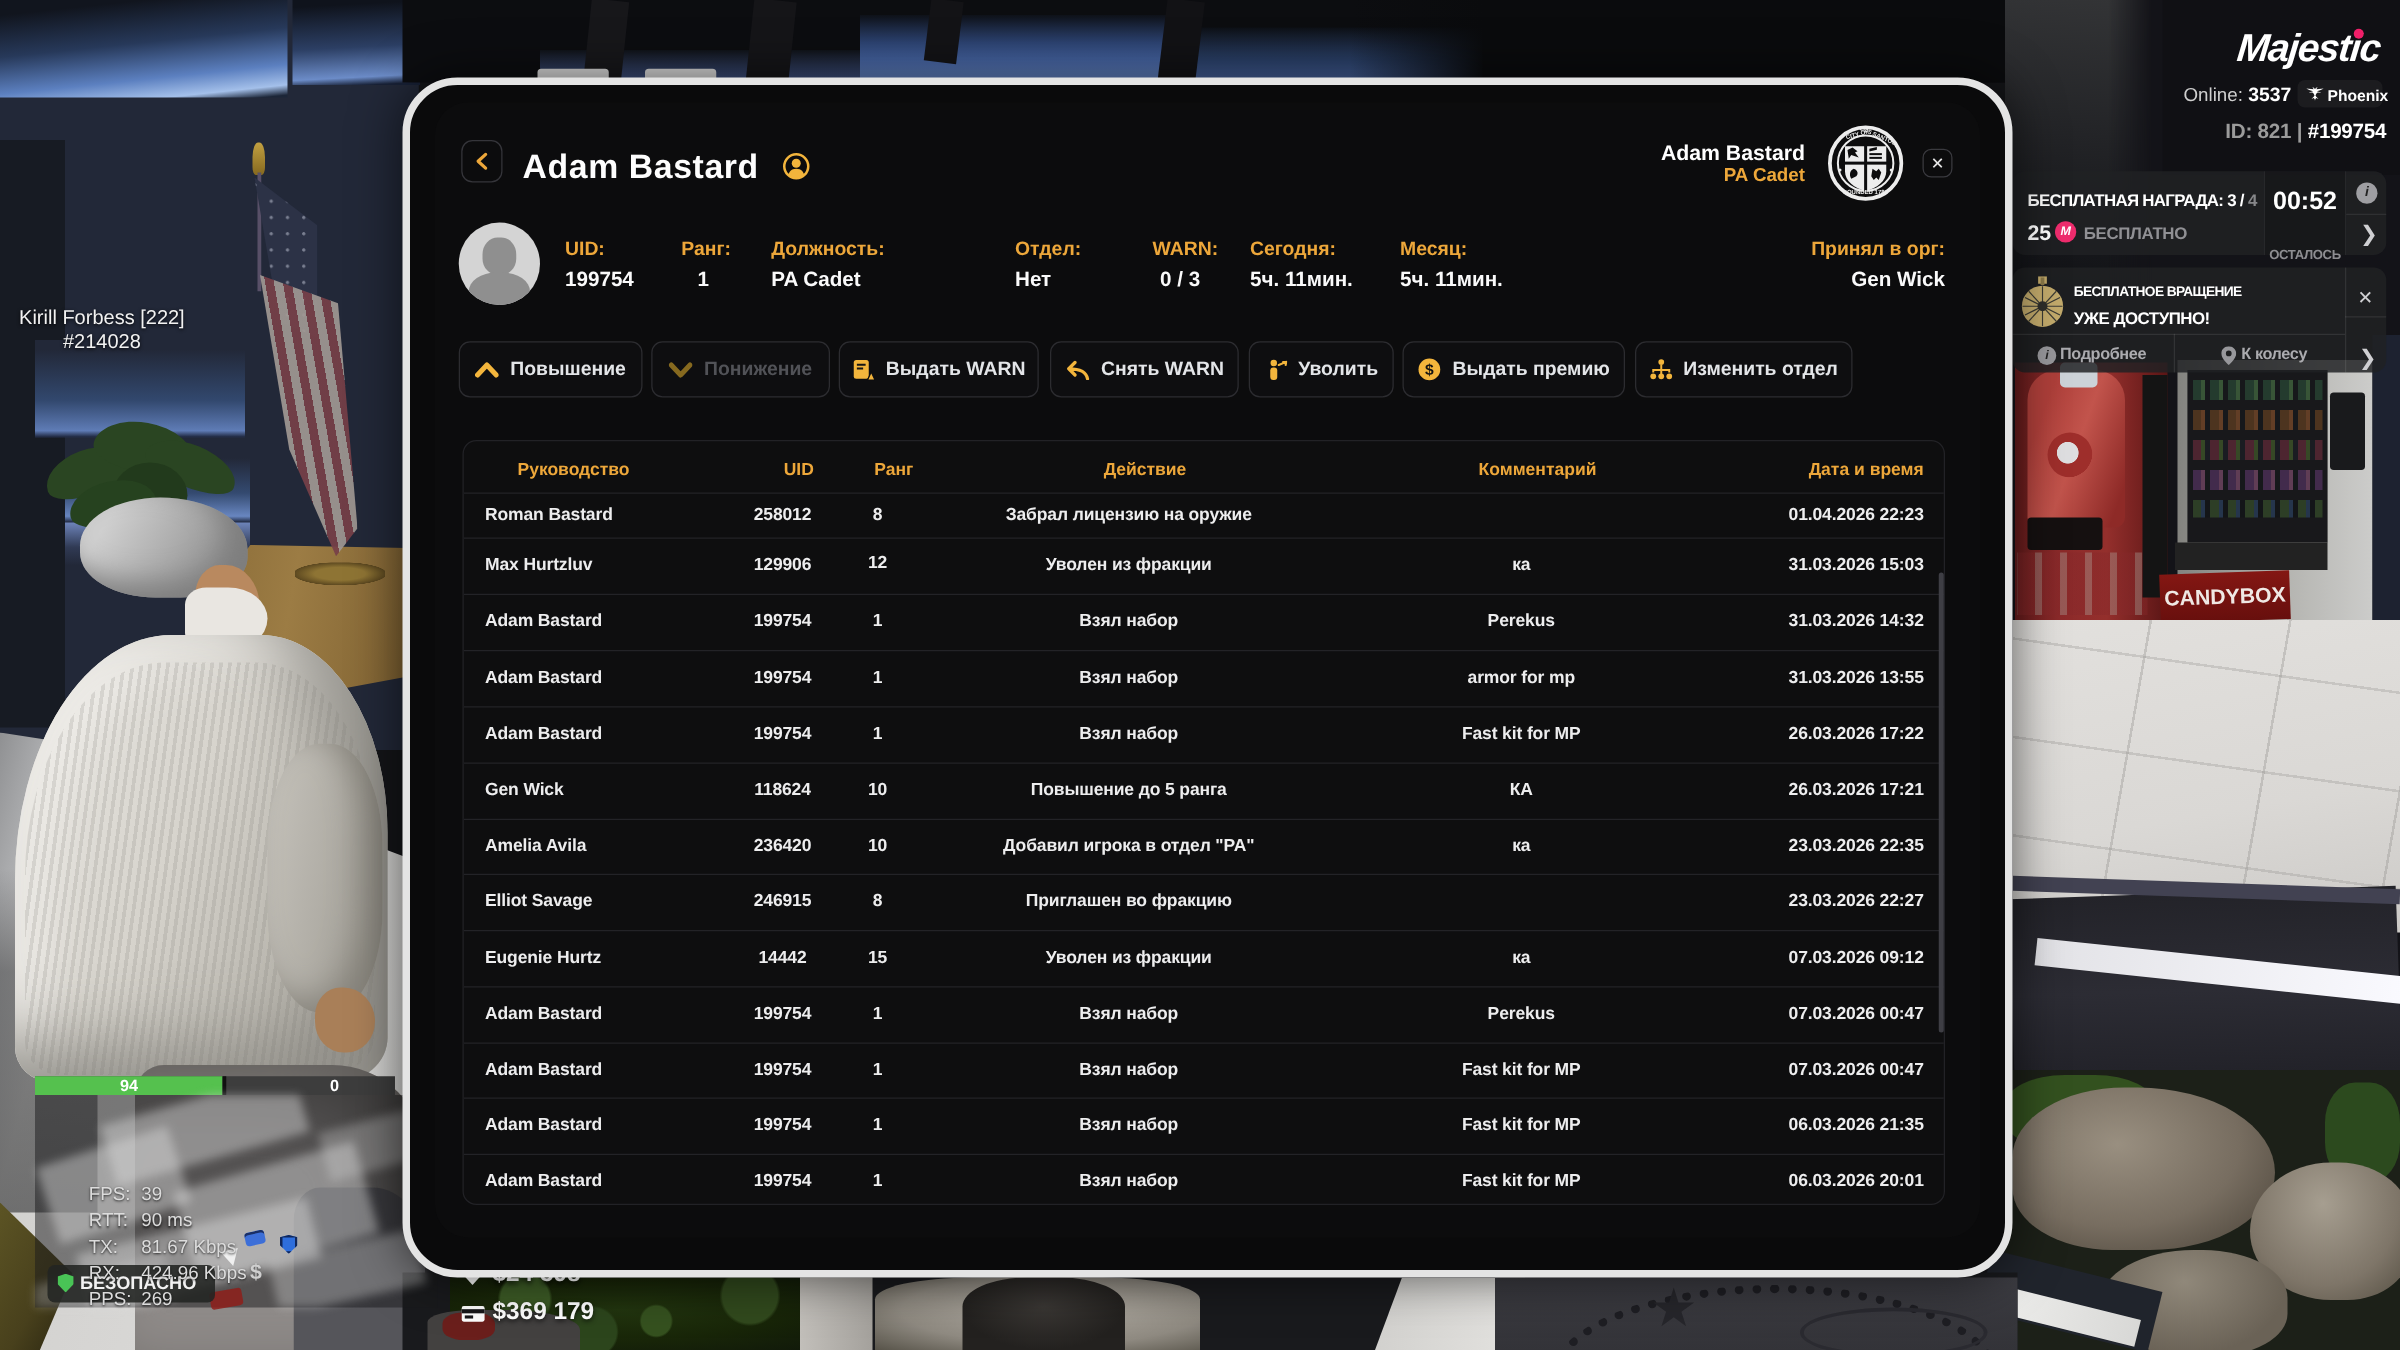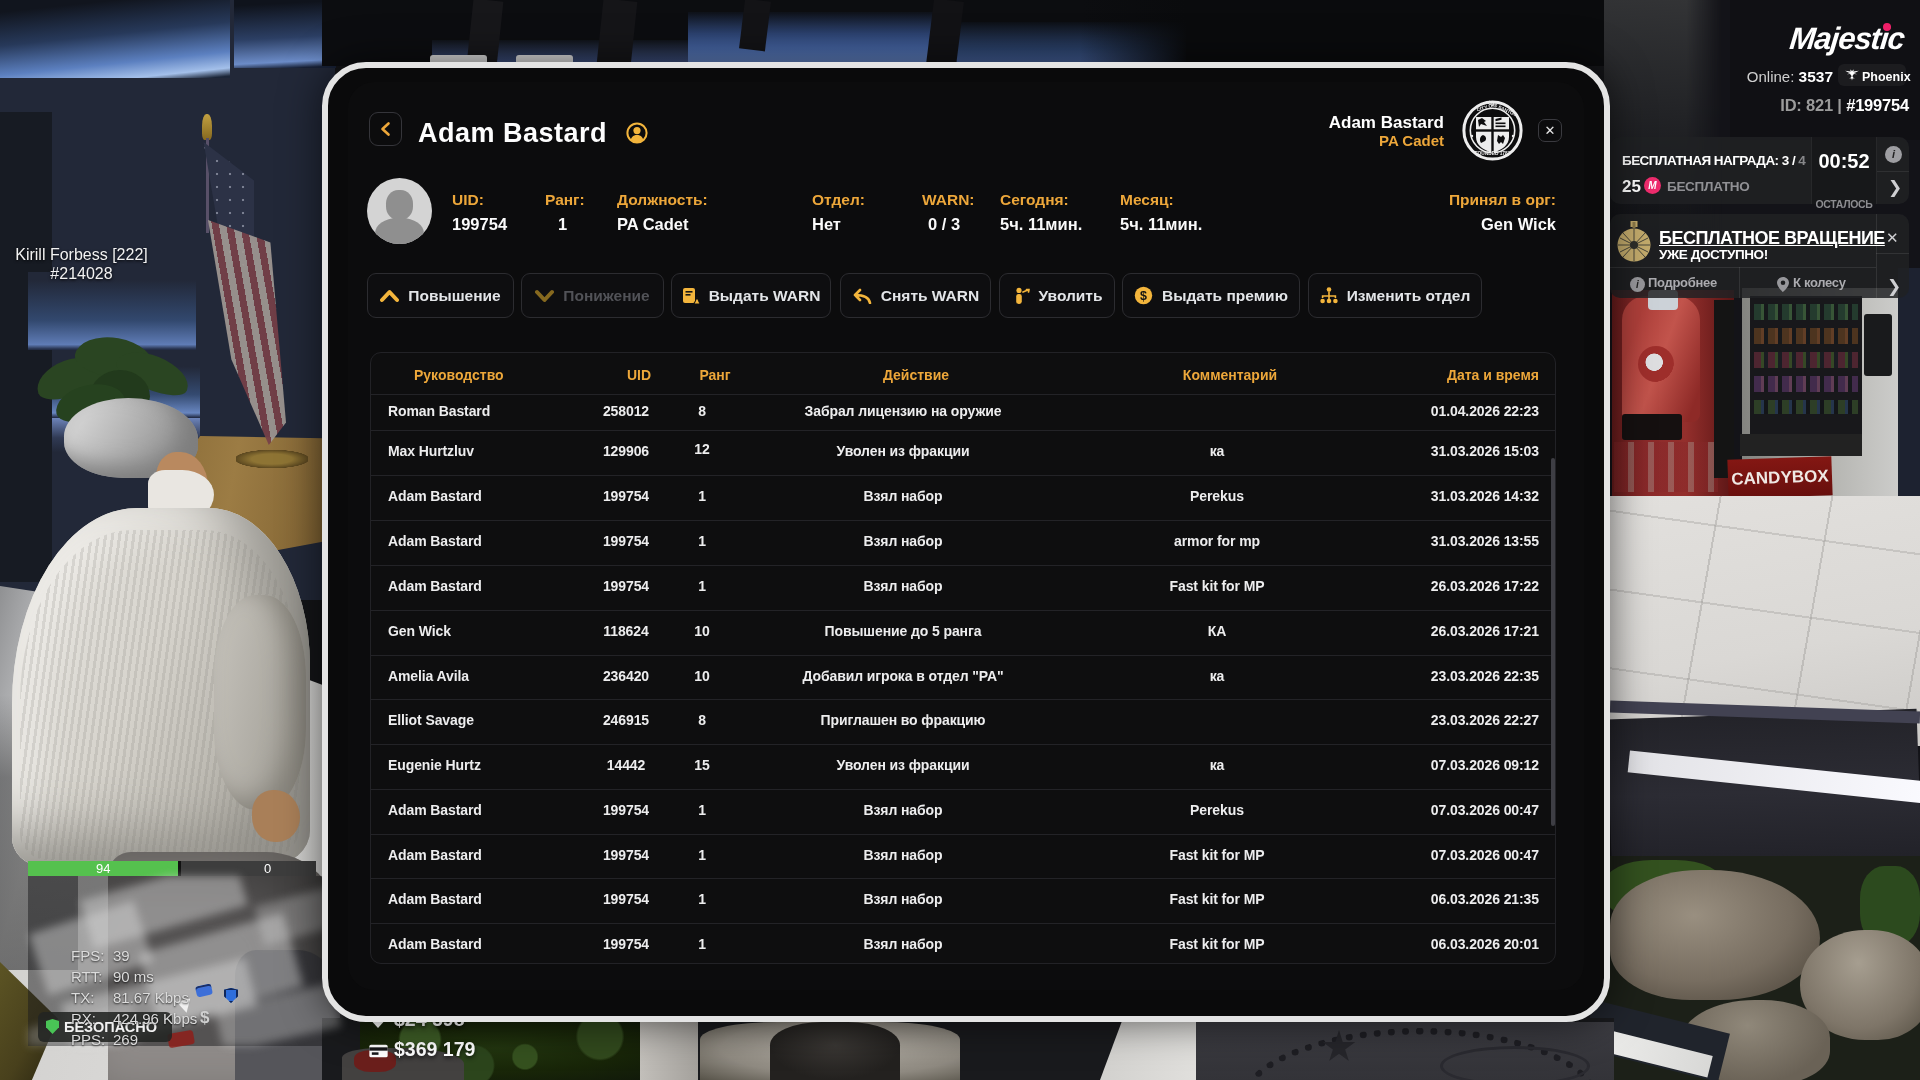--- a/index.html
+++ b/index.html
@@ -153,21 +153,21 @@
 .c3 { left:286px; width:90px; text-align:center; }
 .c4 { left:402px; width:260px; text-align:center; }
 .c5 { left:716px; width:260px; text-align:center; }
 .c6 { right:16px; text-align:right; }
 #sbar { left:1551px; top:458px; width:4px; height:368px; background:#3e3e44; border-radius:2px; }
 
 #nick { left:0px; top:245px; width:163px; text-align:center; color:#f2f2f2; font-size:16px; line-height:19px; text-shadow:0 1px 3px rgba(0,0,0,.9); }
 #hpbar { left:28px; top:861px; width:288px; height:15px; background:#3d3d3d; }
 #hpgreen { left:28px; top:861px; width:150px; height:15px; background:#55c14e; }
 #hpdiv { left:178px; top:861px; width:3px; height:15px; background:#111; }
-.hpnum { position:absolute; top:861px; font-size:13px; font-weight:normal; color:#fff; line-height:15px; }
+.hpnum { position:absolute; top:861px; font-size:13px; font-weight:bold; color:#fff; line-height:15px; }
 #hud { left:28px; top:876px; width:322px; height:170px; background:rgba(26,26,28,.50); }
 #minimap { position:absolute; left:0; top:0; width:100%; height:100%; overflow:hidden; }
 .mmShape { position:absolute; background:rgba(220,220,220,.44); }
 .statlab { position:absolute; font-size:15px; color:#dcdcdc; text-shadow:0 1px 2px rgba(0,0,0,.8); }
 #safePill { left:38px; top:1012px; width:134px; height:30px; background:rgba(34,36,34,.88); border-radius:6px; color:#f2f2f2; font-size:14.5px; font-weight:bold; line-height:30px; padding-left:26px; }
 #safeShield { left:46px; top:1019px; width:13px; height:15px; background:#49c456; clip-path:polygon(50% 0, 100% 14%, 100% 55%, 50% 100%, 0 55%, 0 14%); }
 
 .money { position:absolute; color:#fff; font-weight:bold; font-size:19.5px; text-shadow:0 2px 4px rgba(0,0,0,.7); }
 
 #mjLogo { left:1786px; top:18px; width:122px; height:40px; }
@@ -189,21 +189,21 @@
 .rp1free { position:absolute; left:57px; top:42px; font-size:13.5px; letter-spacing:-.3px; font-weight:bold; color:#909094; }
 .timerBig { position:absolute; left:0; top:13px; width:100%; text-align:center; font-size:20px; font-weight:bold; color:#fff; }
 .timerSm { position:absolute; left:0; top:41px; width:100%; text-align:center; font-size:10.5px; letter-spacing:-.3px; font-weight:bold; color:#8d8d91;margin-top:20px; }
 .rpInfoI { position:absolute; left:275px; top:9px; width:17px; height:17px; border-radius:50%; background:#9e9ea2; color:#222; font-size:11px; font-weight:bold; font-style:italic; text-align:center; line-height:17px; }
 .rpChev { position:absolute; color:#cfcfd2; font-size:17px; }
 #rp2 { left:1610px; top:214px; width:299px; height:84px; }
 #rp2 .sepH { position:absolute; left:0; top:53px; width:266px; height:1px; background:rgba(255,255,255,.09); }
 #rp2 .sepV1 { position:absolute; left:129px; top:53px; width:1px; height:31px; background:rgba(255,255,255,.09); }
 #rp2 .sepV2 { position:absolute; left:266px; top:0; width:1px; height:84px; background:rgba(255,255,255,.09); }
 #rp2 .sepH2 { position:absolute; left:266px; top:39px; width:33px; height:1px; background:rgba(255,255,255,.09); }
-.rp2t1 { position:absolute; left:49px; top:14px; font-size:18px; letter-spacing:-.5px; font-weight:bold; color:#fff;text-decoration:underline; }
+.rp2t1 { position:absolute; left:49px; top:14px; font-size:11px; letter-spacing:-.5px; font-weight:bold; color:#fff; }
 .rp2t2 { position:absolute; left:49px; top:33px; font-size:13.5px; letter-spacing:-.4px; font-weight:bold; color:#fff; }
 .rp2a { position:absolute; font-size:13px; letter-spacing:-.3px; font-weight:bold; color:#ababaf; }
 .rp2x { position:absolute; left:276px; top:15px; color:#cfcfd2; font-size:15px; }
 #wheelI { position:absolute; left:5px; top:7px; }
 </style>
 </head>
 <body>
 <div id="bg">
   <div class="abs wallL"></div>
   <div class="abs glowTL1"></div>

